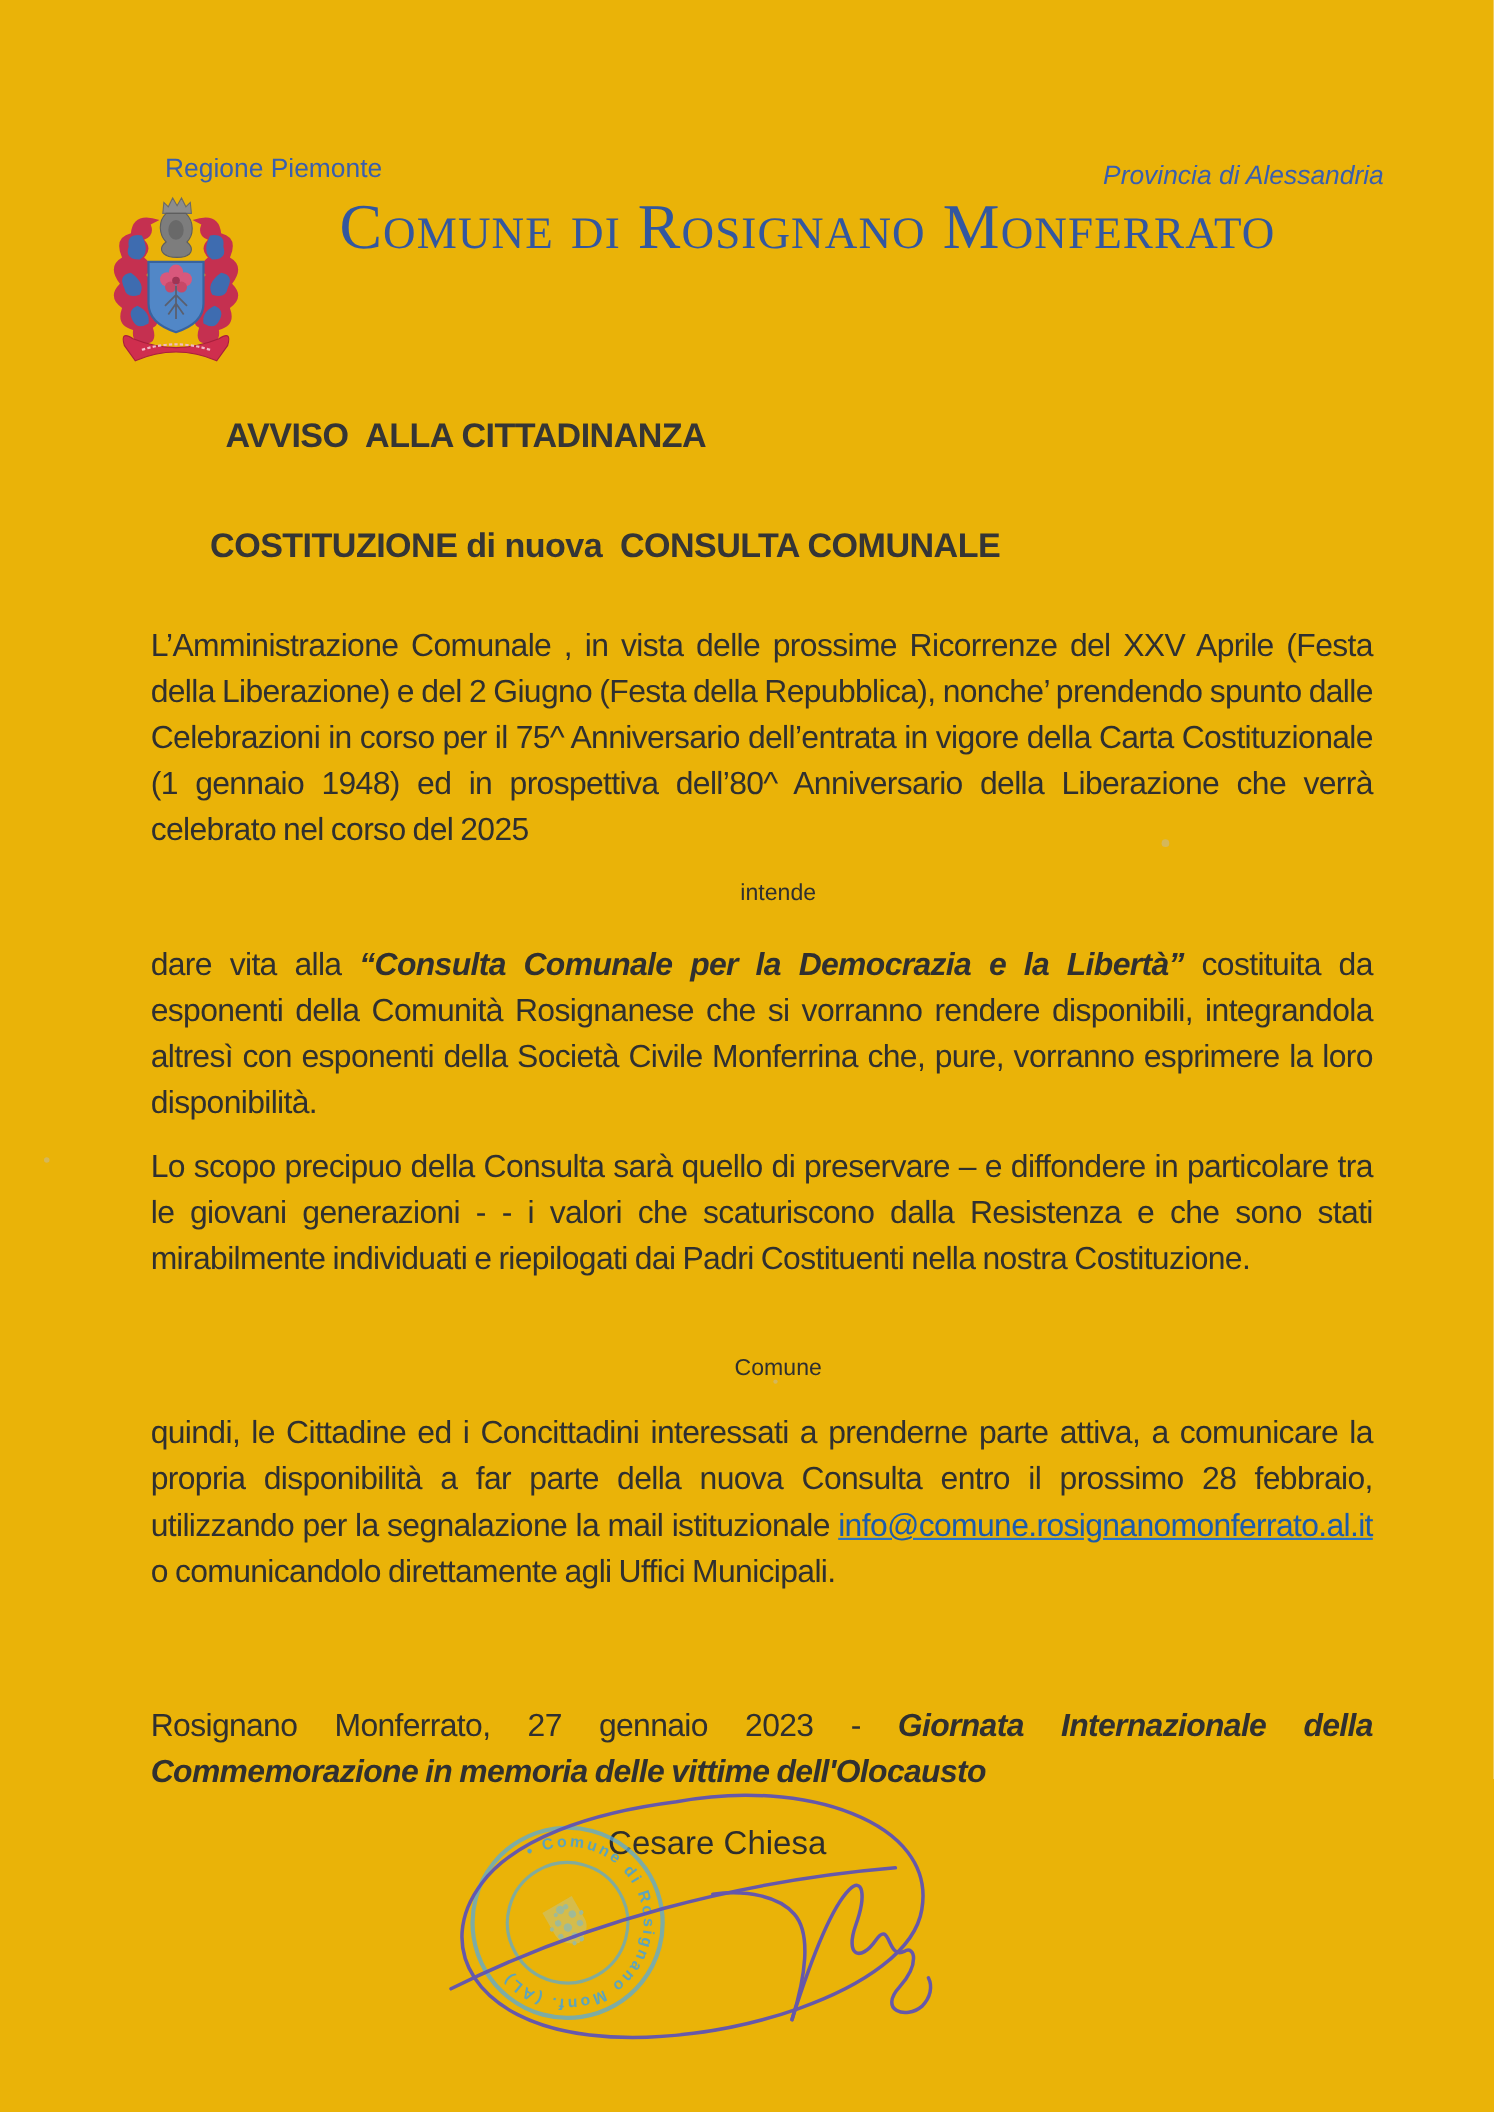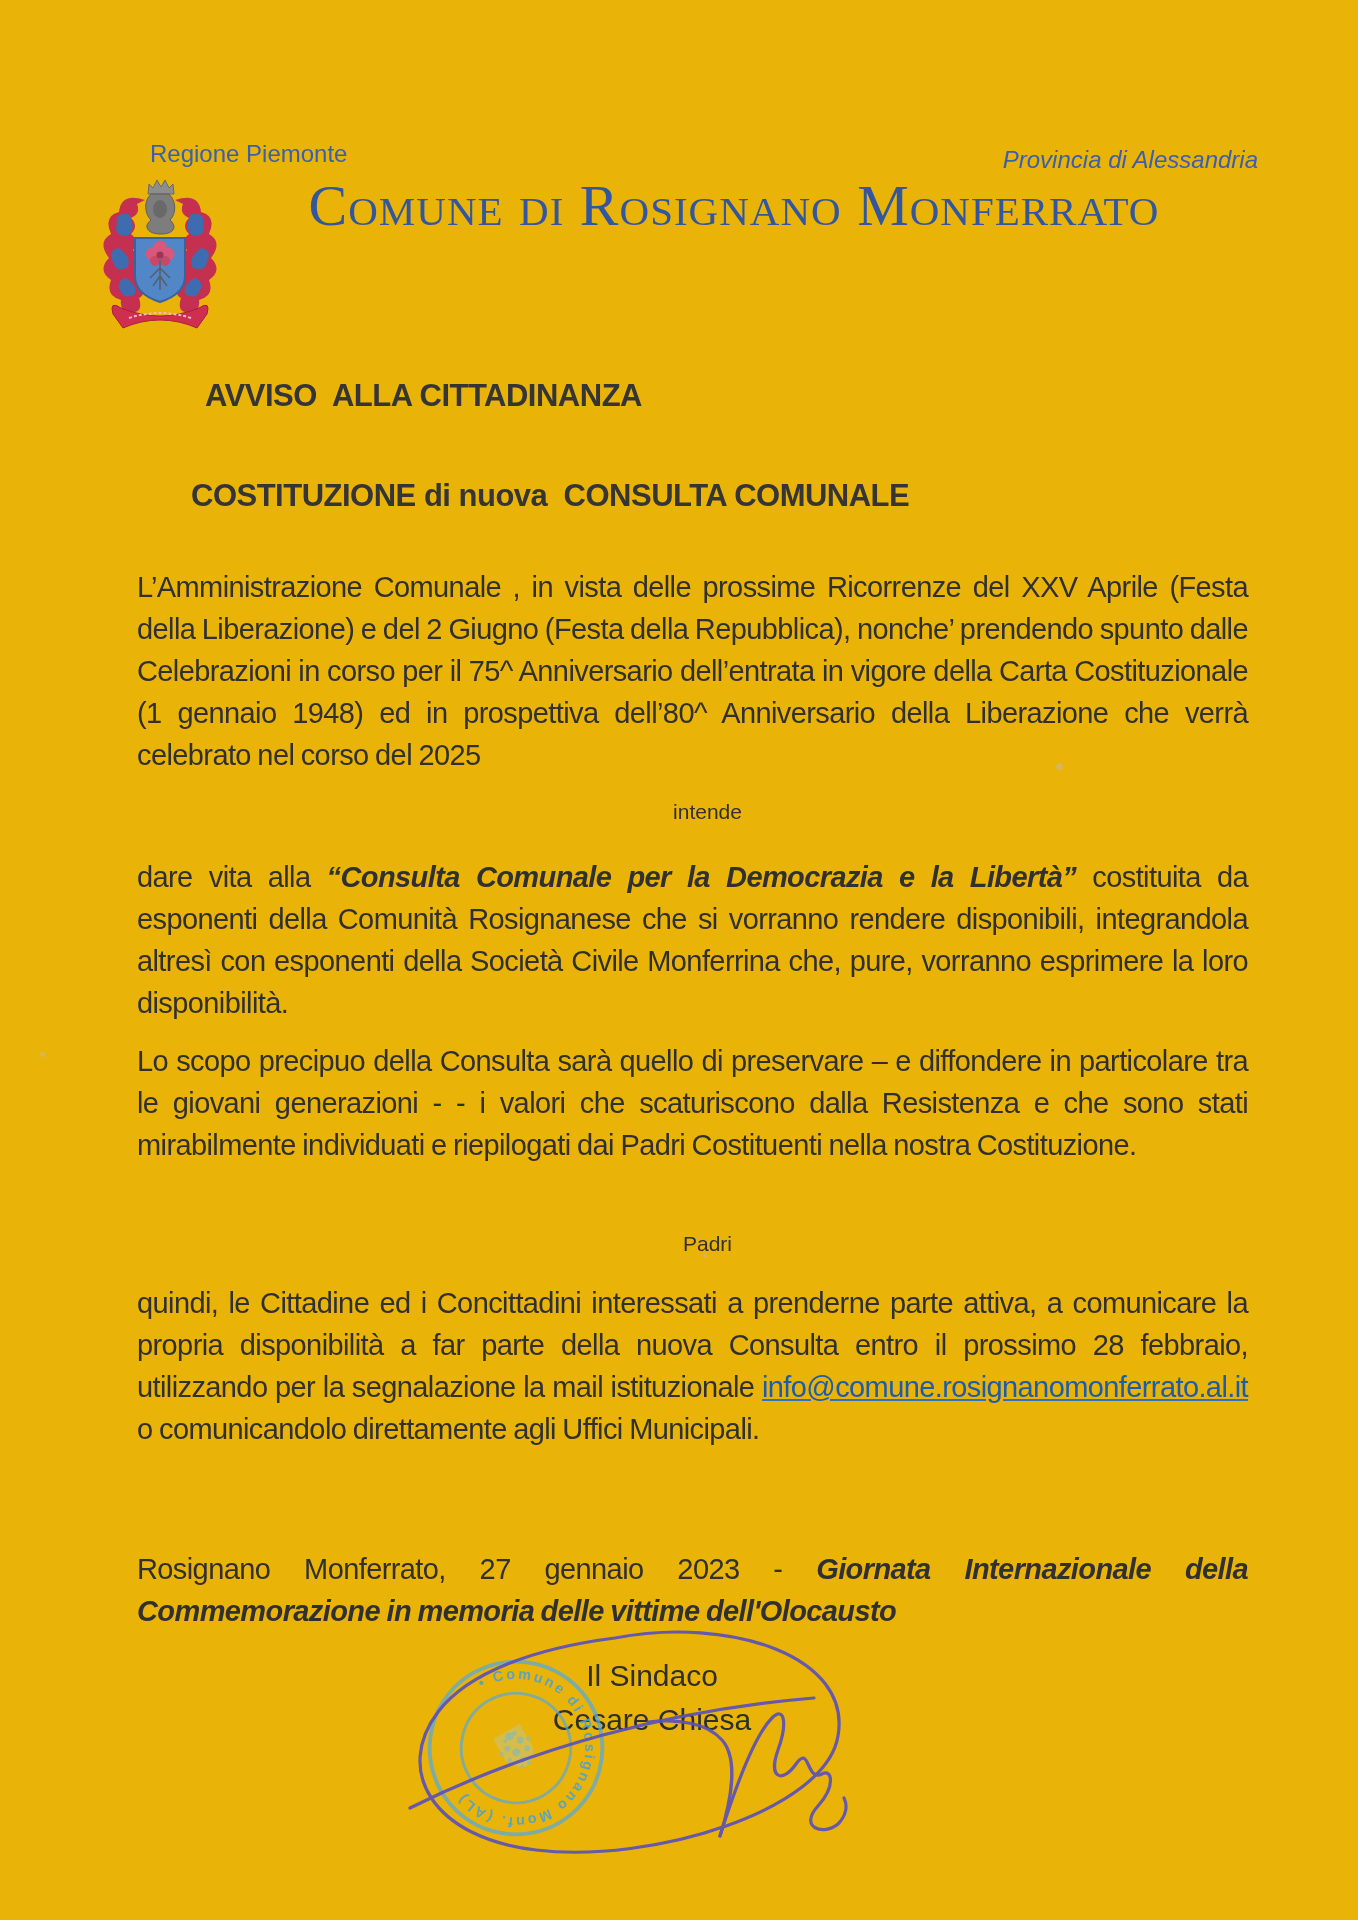--- a/index.html
+++ b/index.html
@@ -79,32 +79,31 @@
   <div class="h-center h2">COSTITUZIONE di nuova  CONSULTA COMUNALE</div>
 
   <div class="para p1">L’Amministrazione Comunale , in vista delle prossime Ricorrenze del  XXV Aprile (Festa della Liberazione) e del 2 Giugno (Festa della Repubblica), nonche’ prendendo spunto dalle Celebrazioni in corso per il 75^ Anniversario dell’entrata in vigore della Carta Costituzionale (1 gennaio 1948) ed in prospettiva dell’80^ Anniversario della Liberazione che verrà celebrato nel corso del 2025</div>
   <div class="word-center intende">intende</div>
 
   <div class="para p2">
     <span>dare vita alla  </span><span class="bi">“Consulta Comunale  per la Democrazia e la Libertà”</span><span> costituita da esponenti della Comunità Rosignanese che si vorranno rendere disponibili, integrandola altresì con esponenti della Società Civile Monferrina che, pure, vorranno esprimere la loro disponibilità.</span>
   </div>
 
   <div class="para p3">Lo scopo precipuo della Consulta sarà quello di preservare – e diffondere in particolare tra le giovani generazioni - - i valori che scaturiscono dalla Resistenza  e che sono stati mirabilmente individuati e riepilogati dai Padri Costituenti nella nostra Costituzione.</div>
-  <div class="word-center invita">Padri</div>
+  <div class="word-center invita">Comune</div>
 
   <div class="para p4">
     <span>quindi, le Cittadine ed i Concittadini interessati a prenderne parte attiva, a comunicare la propria disponibilità a far parte della nuova Consulta entro il prossimo 28 febbraio, utilizzando per la segnalazione la mail istituzionale </span><a class="email">info@comune.rosignanomonferrato.al.it</a><span> o comunicandolo direttamente agli Uffici Municipali.</span>
   </div>
 
   <div class="para pdate">
     <span>Rosignano Monferrato, 27 gennaio 2023 - </span><span class="bi">Giornata Internazionale della Commemorazione in memoria delle vittime dell'Olocausto</span>
   </div>
 
   <div class="sig-block">
-    <div>Il Sindaco</div>
     <div>Cesare Chiesa</div>
   </div>
 
   <svg class="stamp" viewBox="0 0 200 200" aria-hidden="true">
     <g transform="rotate(-30 100 100)">
       <circle cx="100" cy="100" r="90" fill="none" stroke="#58a9d9" stroke-width="4" opacity="0.85"></circle>
       <circle cx="100" cy="100" r="57" fill="none" stroke="#58a9d9" stroke-width="3" opacity="0.8"></circle>
       <defs>
           <path id="ringPath" d="M 100 28 A 72 72 0 1 1 99.99 28" fill="none"></path>
         </defs>

